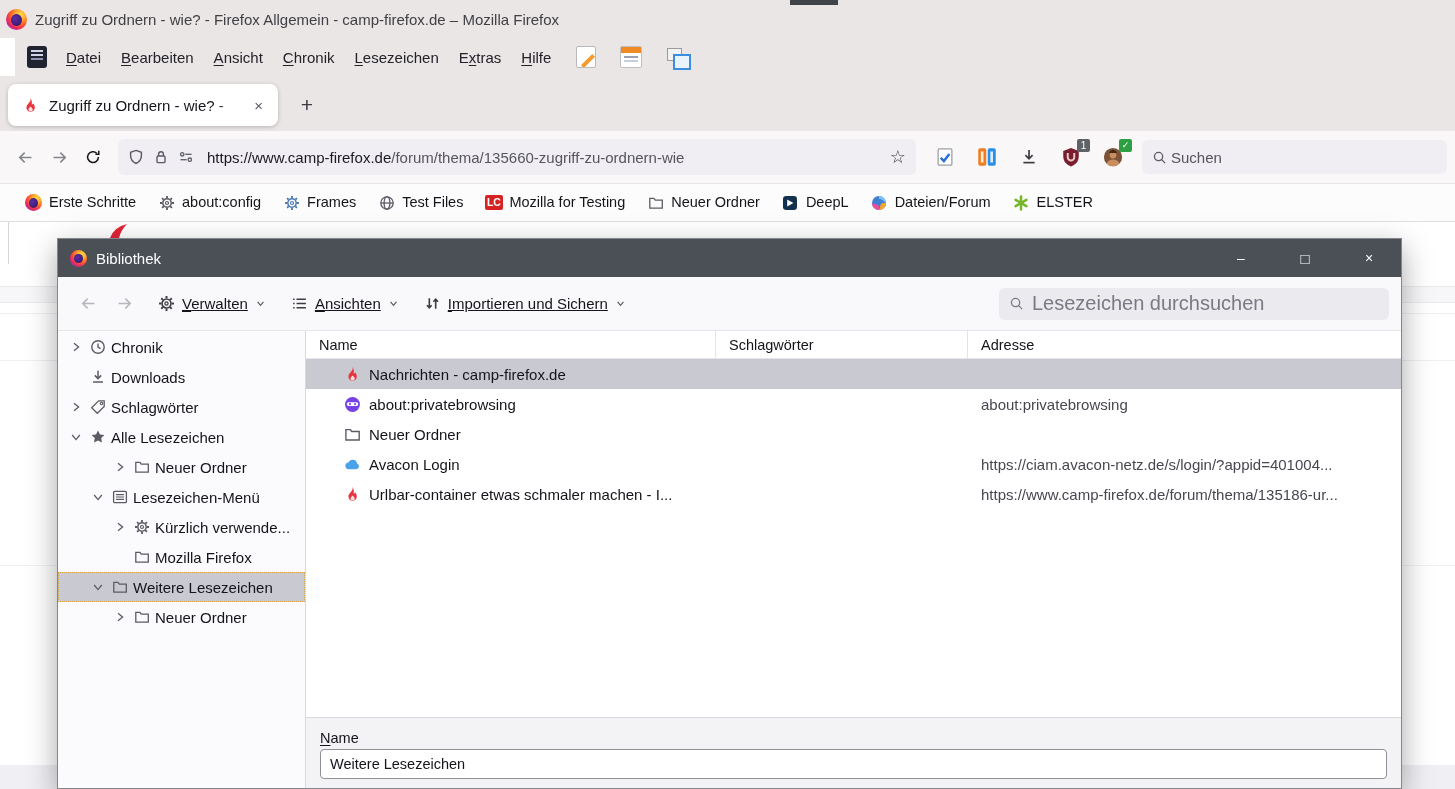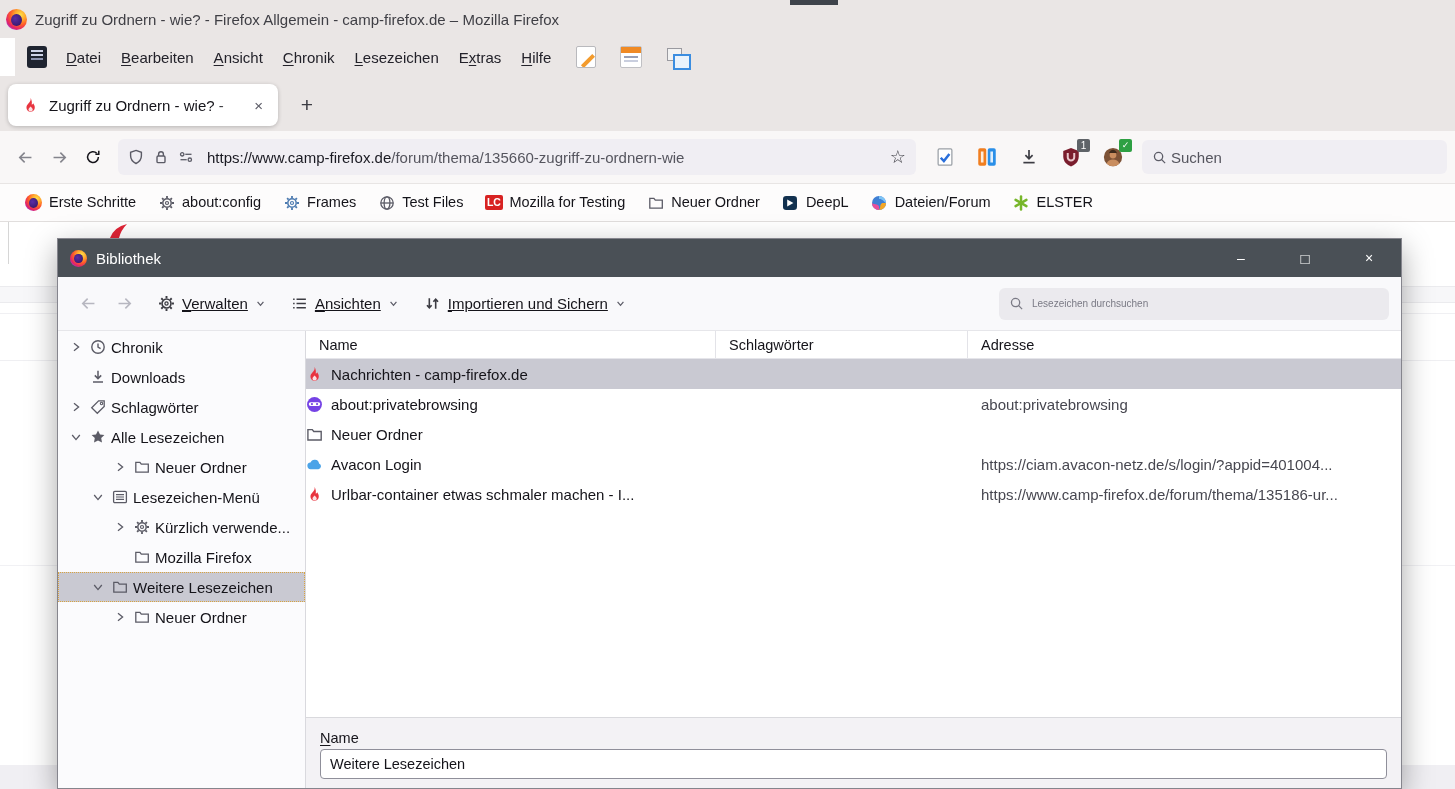--- a/index.html
+++ b/index.html
@@ -67,41 +67,41 @@
   .wc { width:64px; height:100%; display:flex; align-items:center; justify-content:center; color:#ffffff; font-size:14px; }
   .wc.max { font-size:15px; }
 
   .lib-toolbar { height:54px; flex:0 0 54px; background:#f9f9fb; border-bottom:1px solid #e6e6ea; display:flex; align-items:center; padding:0 12px; }
   .lt-nav { width:36px; height:34px; display:flex; align-items:center; justify-content:center; color:#b7b7c0; }
   .tbtn { display:flex; align-items:center; gap:7px; padding:6px 10px; border-radius:4px; color:#15141a; margin-left:6px;text-decoration:underline; }
   .tbtn .tico { color:#3c3c43; }
   .caret { color:#5b5b66; margin-left:1px; }
   .lib-search { margin-left:auto; width:390px; height:32px; background:#ebeaee; border-radius:6px; display:flex; align-items:center; padding:0 10px; }
   .lib-search svg { color:#7a7a85; }
-  .lib-search input { border:none; outline:none; background:transparent; font-family:inherit; font-size:10px; flex:1; margin-left:8px; }
+  .lib-search input { border:none; outline:none; background:transparent; font-family:inherit; font-size:20px; flex:1; margin-left:8px; }
   .lib-search input::placeholder { color:#7a7a85; opacity:1; }
 
   .lib-body { flex:1; display:flex; min-height:0; }
   .lib-sidebar { width:248px; flex:0 0 248px; background:#fbfbfd; border-right:1px solid #d9d9de; padding-top:1px; }
   .titem { height:30px; display:flex; align-items:center; gap:5px; color:#15141a; white-space:nowrap; overflow:hidden; }
   .ind0 { padding-left:10px; } .ind1 { padding-left:32px; } .ind2 { padding-left:54px; }
   .titem.sel { background:#c9c9d2; outline:1px dotted #d9a440; outline-offset:-1px; }
   .chev { width:16px; height:16px; flex:0 0 16px; color:#5b5b66; display:flex; align-items:center; justify-content:center; }
   .ticon { width:17px; height:17px; flex:0 0 17px; color:#5b5b66; display:flex; align-items:center; justify-content:center; }
 
   .lib-main { flex:1; display:flex; flex-direction:column; min-width:0; background:#ffffff; }
   .thead { height:28px; flex:0 0 28px; display:flex; border-bottom:1px solid #e5e5ea; }
   .th { display:flex; align-items:center; padding-left:13px; font-size:14.5px; color:#15141a; }
   .th.c1 { width:410px; border-right:1px solid #e3e3e8; }
   .th.c2 { width:252px; border-right:1px solid #e3e3e8; }
   .th.c3 { flex:1; }
   .trow { height:30px; display:flex; align-items:center; }
   .trow.sel { background:#c9c9d2; }
   .tc { overflow:hidden; white-space:nowrap; }
-  .tc.name { width:410px; flex:0 0 410px; display:flex; align-items:center; gap:8px; }
+  .tc.name { width:410px; flex:0 0 410px; display:flex; align-items:center; padding-left:38px; gap:8px; }
   .tc.tags { width:252px; flex:0 0 252px; padding-left:13px; }
   .tc.addr { flex:1; padding-left:13px; color:#474750; }
   .ric { width:17px; height:17px; flex:0 0 17px; color:#5b5b66; }
   .rspacer { flex:1; }
 
   .lib-footer { flex:0 0 71px; height:71px; border-top:1px solid #d9d9dd; background:#f3f2f5; padding:12px 14px 0 14px; }
   .lf-label { font-size:14.5px; color:#15141a; margin-bottom:3px; }
   .lf-input { width:100%; height:30px; border:1px solid #8f8f9a; border-radius:4px; background:#ffffff; font-family:inherit; font-size:14.5px; padding:0 9px; color:#15141a; outline:none; }
 
   

